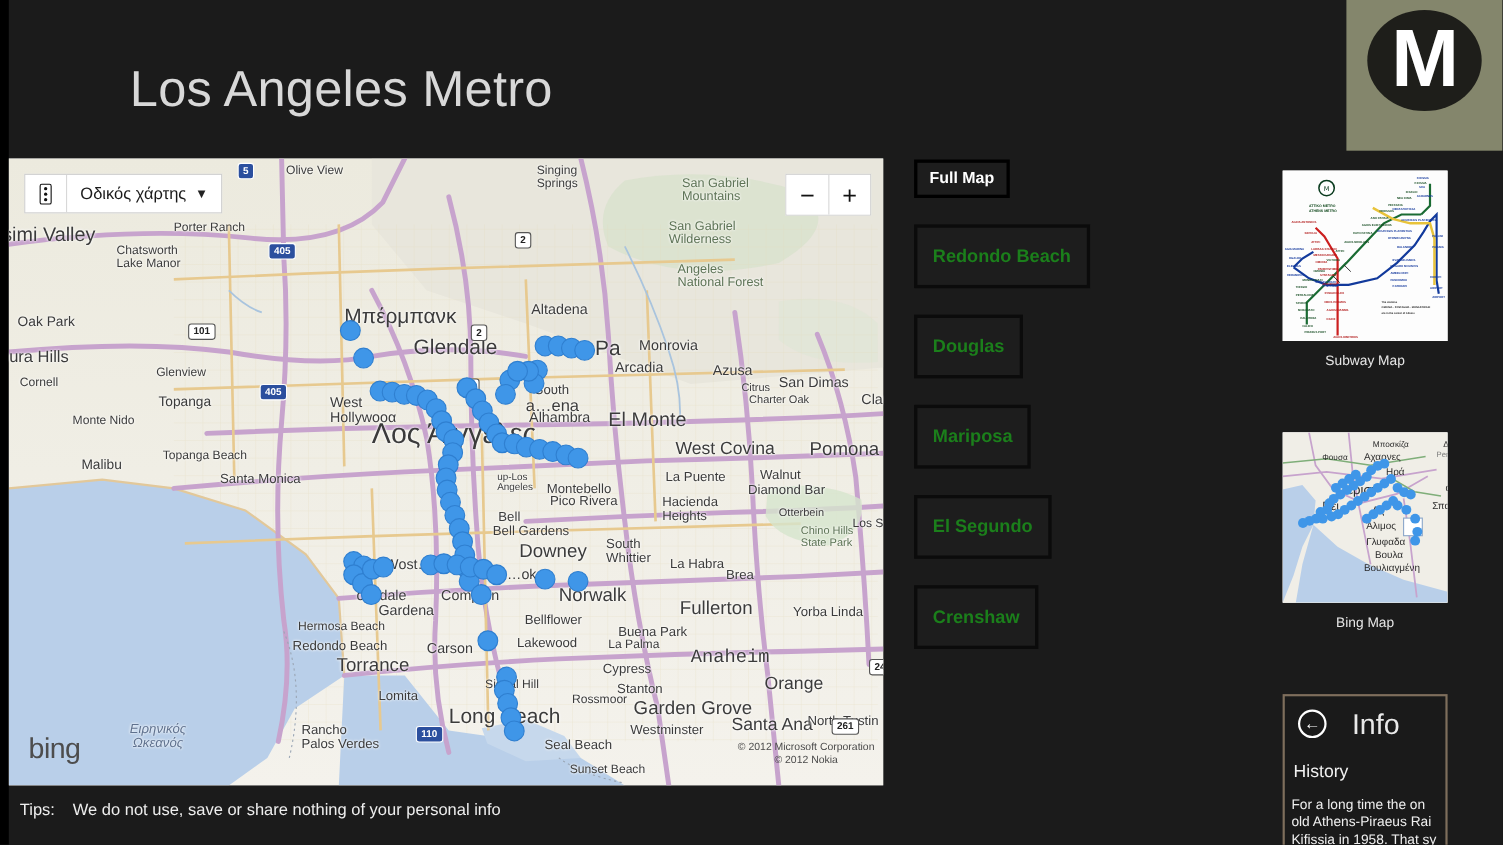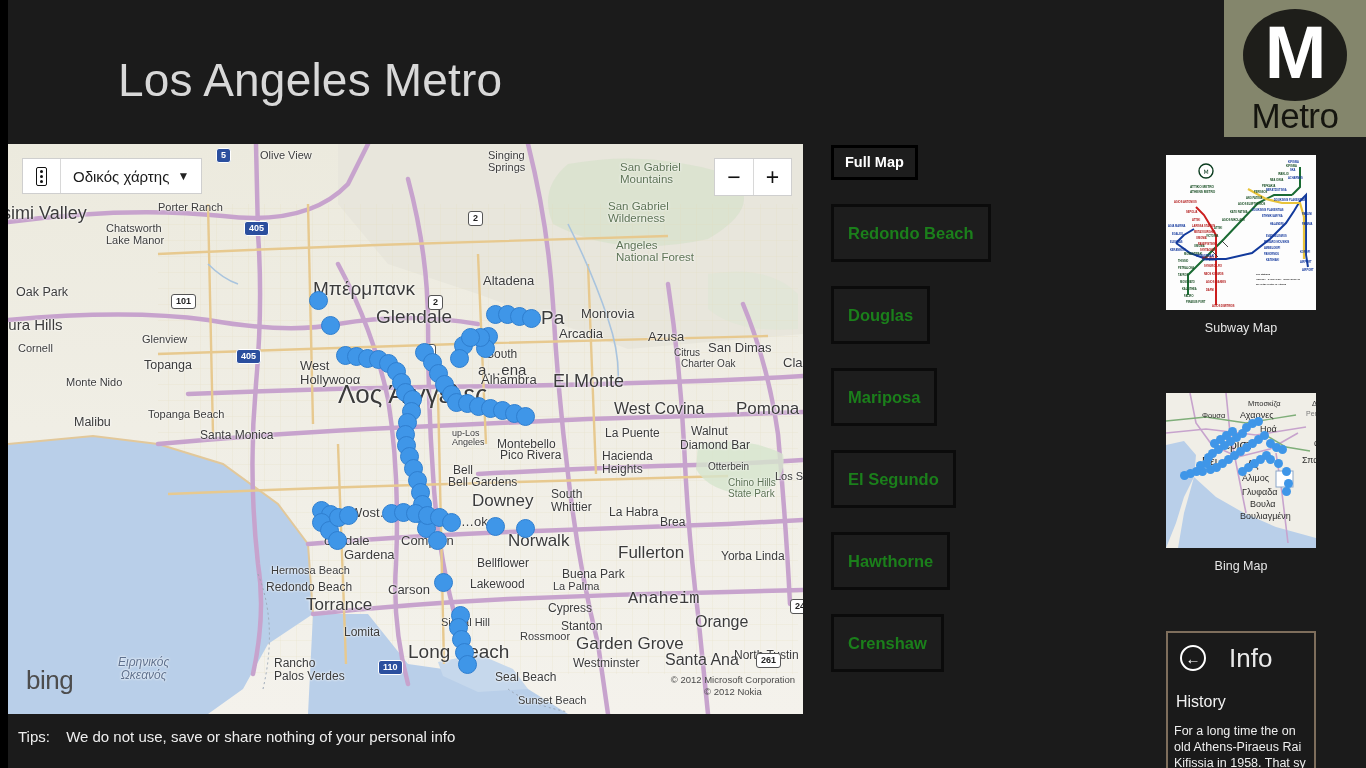--- a/index.html
+++ b/index.html
@@ -165,21 +165,20 @@
 <div id="app">
 
   <div class="left-rail"></div>
 
   <div class="page-title">Los Angeles Metro</div>
 
   <div class="logo-badge">
     <div class="logo-ellipse">
       <span class="logo-m">M</span>
     </div>
-    <div class="logo-word">Metro</div>
   </div>
 
   <div class="map-panel">
     <svg class="map-canvas" viewBox="0 0 795 570" preserveAspectRatio="none">
       <defs>
         <pattern id="grid" width="16" height="16" patternUnits="userSpaceOnUse">
           <path d="M16 0 L0 0 0 16" fill="none" stroke="#e3d9b8" stroke-width="0.7"></path>
         </pattern>
         <linearGradient id="terr" x1="0" y1="0" x2="0" y2="1">
           <stop offset="0" stop-color="#eceade"></stop>
@@ -620,21 +619,20 @@
     <span>We do not use, save or share nothing of your personal info</span>
   </div>
 
   <div class="btn-col">
     <div class="full-map-btn">Full Map</div>
     <div id="station-buttons">
         <div class="station-btn" style="color: rgb(27, 127, 27);">Redondo Beach</div>
         <div class="station-btn" style="color: rgb(27, 127, 27);">Douglas</div>
         <div class="station-btn" style="color: rgb(27, 127, 27);">Mariposa</div>
         <div class="station-btn" style="color: rgb(27, 127, 27);">El Segundo</div>
-        <div class="station-btn" style="color: rgb(27, 127, 27);">Hawthorne</div>
         <div class="station-btn" style="color: rgb(27, 127, 27);">Crenshaw</div>
       </div>
   </div>
 
   <div class="thumb-col">
 
     <div class="thumb">
       <div class="thumb-frame">
         <div class="subway-mini">
           <svg viewBox="0 0 150 155" width="150" height="155">

